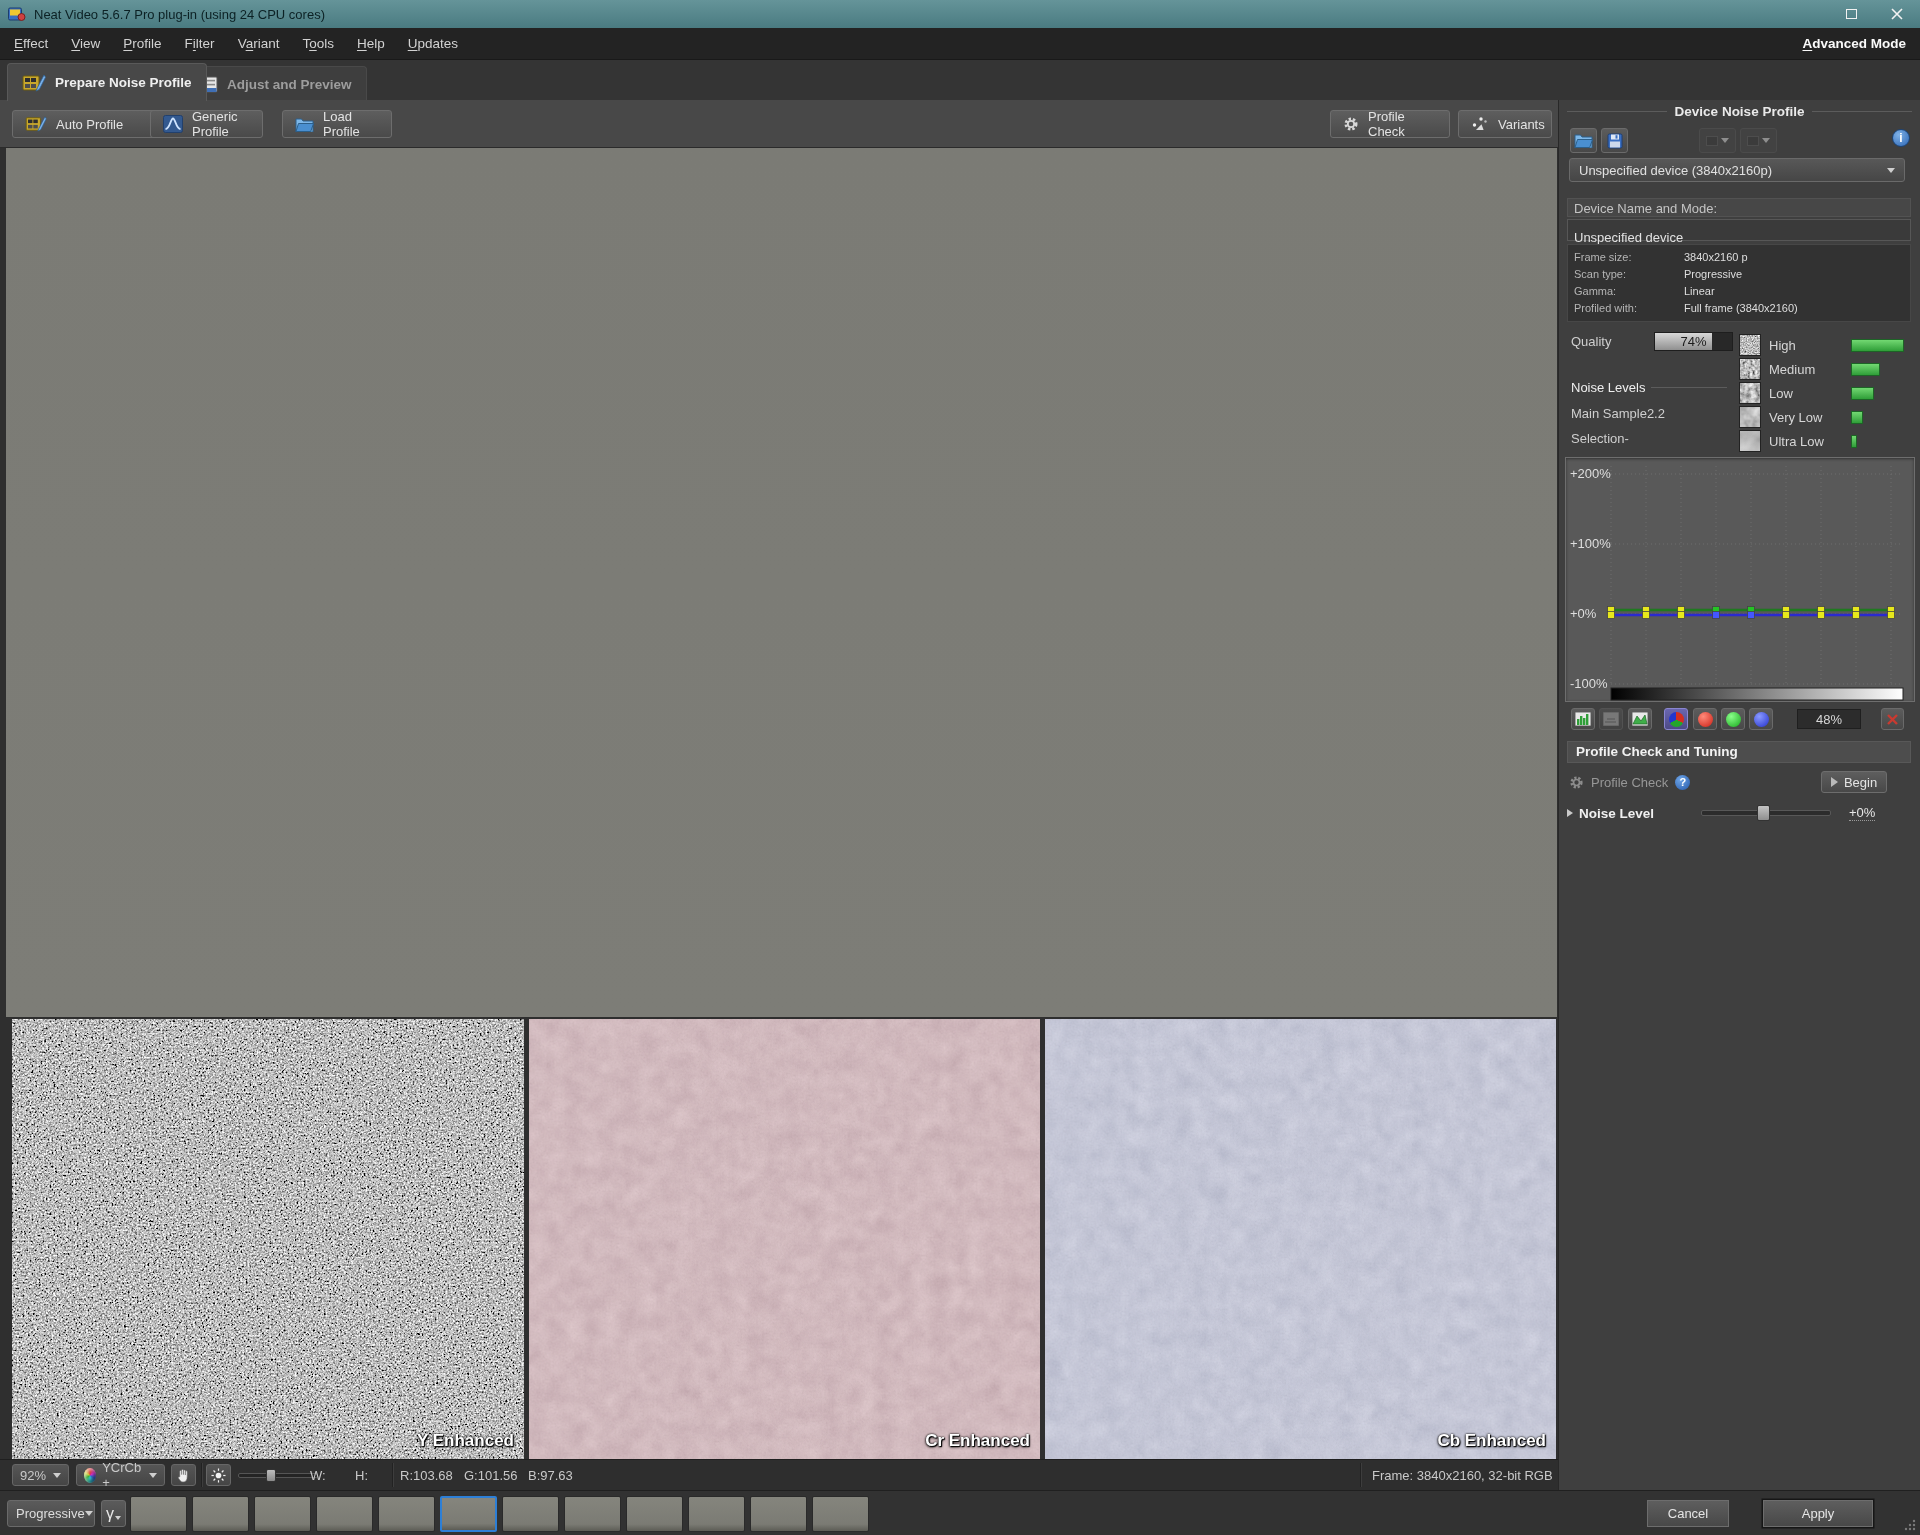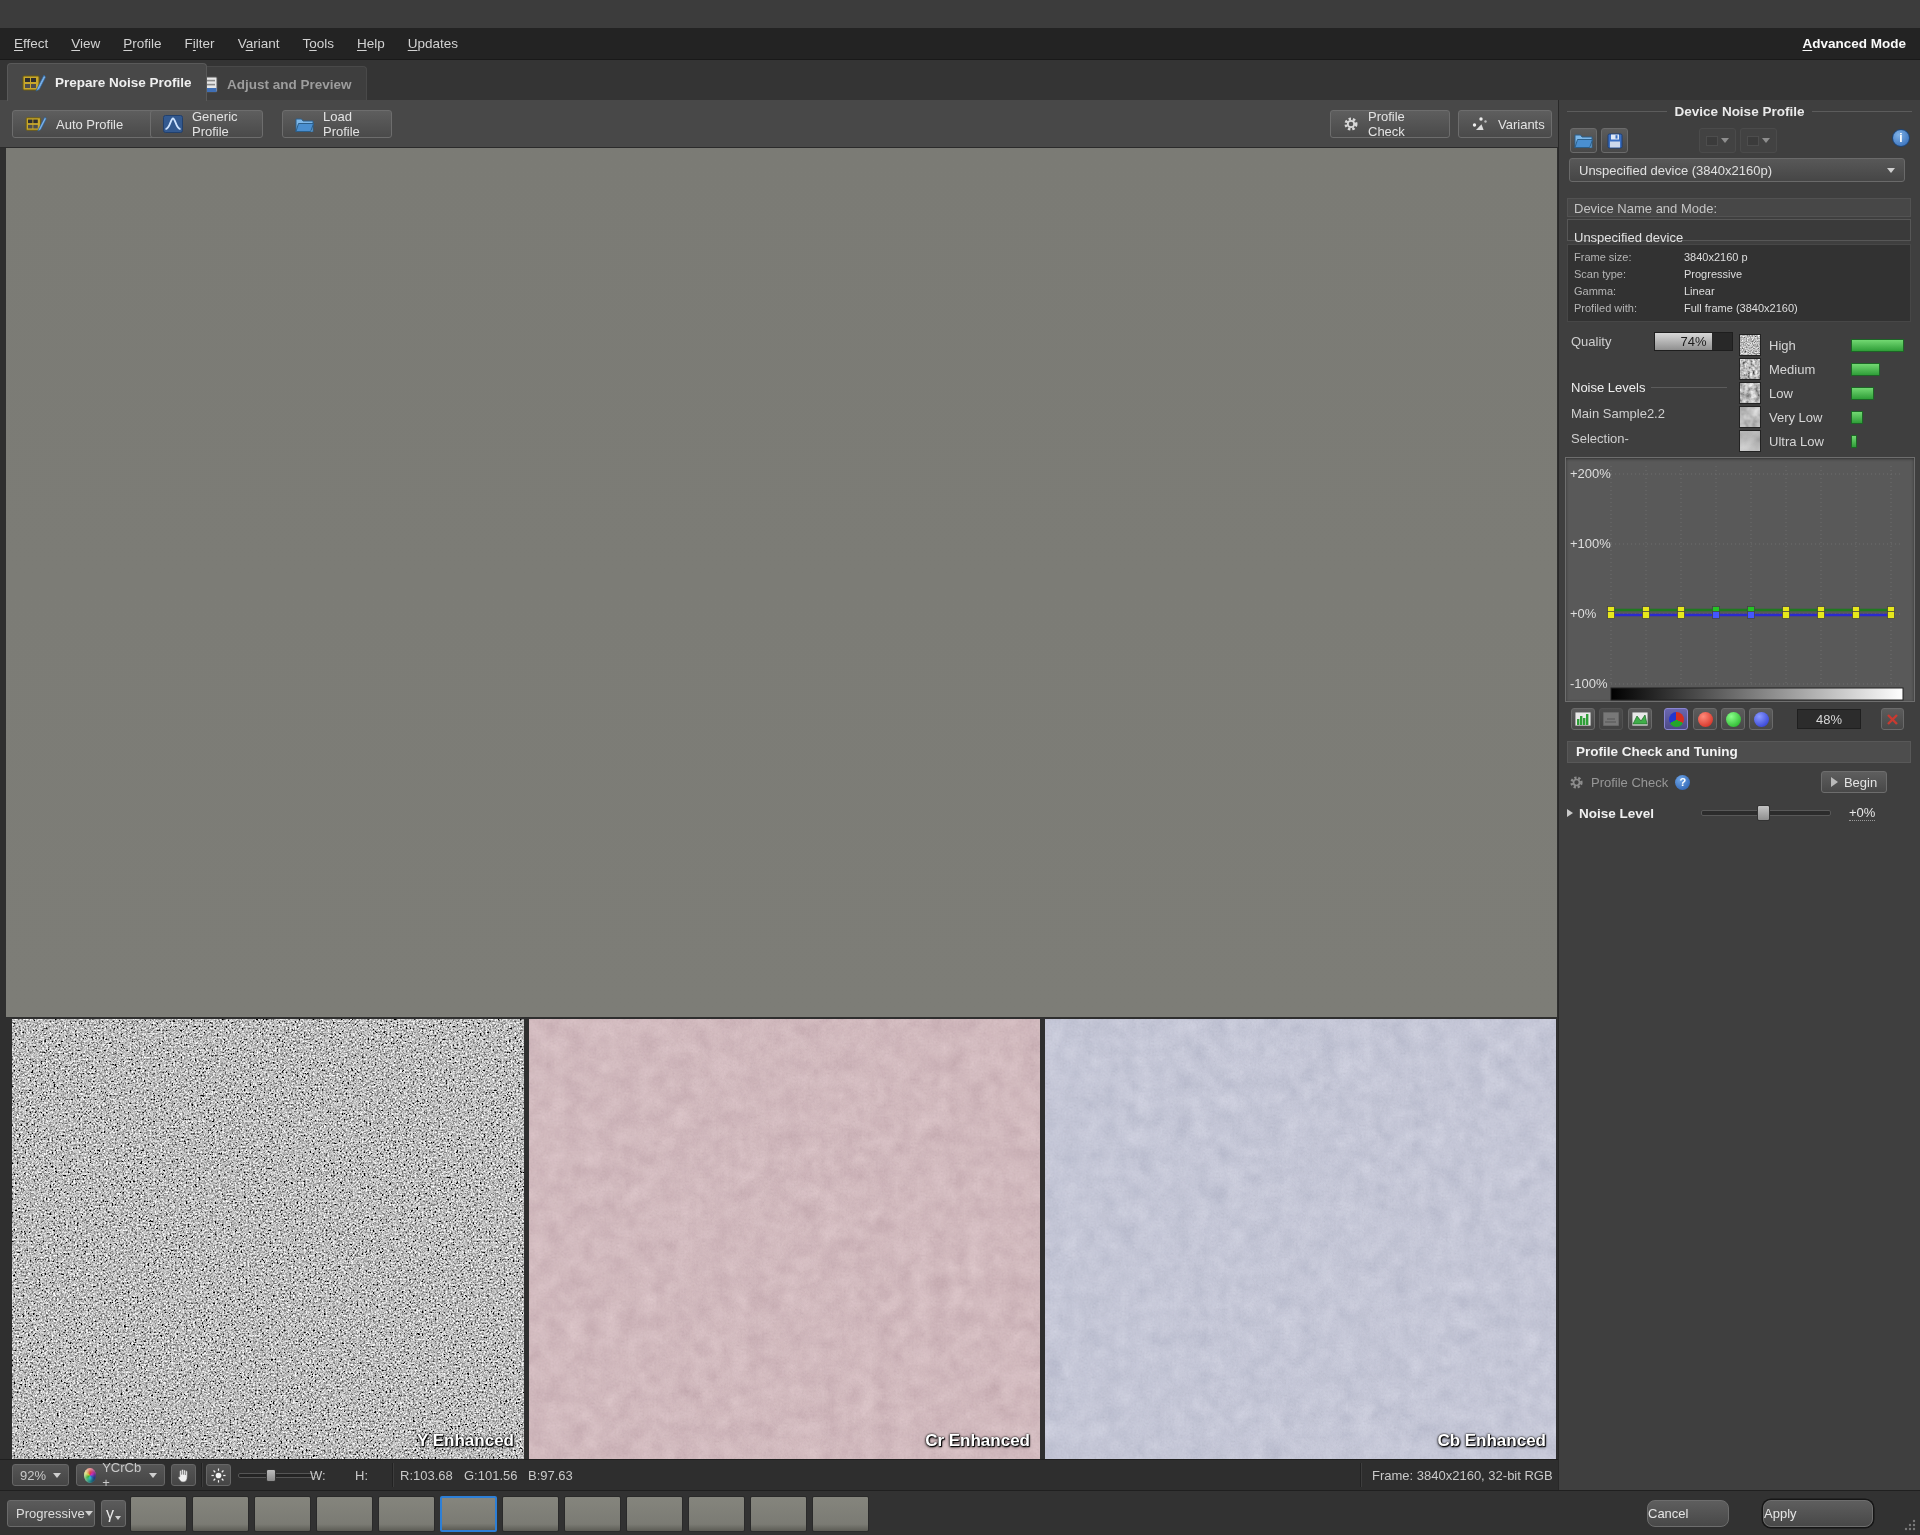--- a/index.html
+++ b/index.html
@@ -50,21 +50,21 @@
 .zslider .track{position:absolute;left:0;top:4px;width:100%;height:5px;background:#242424;border:1px solid #555;border-radius:2px}
 .zslider .thumb{position:absolute;left:28px;top:0;width:10px;height:13px;background:linear-gradient(#bdbdbd,#8a8a8a);border:1px solid #333;border-radius:2px}
 
 .bottombar{position:absolute;left:0;top:1490px;width:100%;height:45px;background:#323232;border-top:1px solid #202020}
 .bb-combo{position:absolute;left:7px;top:9px;width:88px;height:27px;display:flex;align-items:center;justify-content:space-between;padding:0 8px;background:linear-gradient(#5b5b5b,#474747);border:1px solid #6a6a6a;border-radius:3px;color:#dedede}
 .gamma-btn{position:absolute;left:101px;top:9px;width:25px;height:27px;background:linear-gradient(#5b5b5b,#474747);border:1px solid #6a6a6a;border-radius:3px;color:#e8e8e8;font-size:16px;display:flex;align-items:center;justify-content:center;gap:1px}
 .gamma-btn .arr{border-left-width:3px;border-right-width:3px;border-top-width:4px;margin-top:8px}
 #thumb-strip{position:absolute;left:130px;top:5px;height:36px;display:flex;gap:5px}
 .thumb{width:57px;height:36px;background:linear-gradient(#85857d,#7b7b74 80%,#5c5c55);border:1px solid #2a2a2a;border-radius:2px}
 .thumb.selected{border:2px solid #2d7fd6}
-.bb-btn{position:absolute;top:9px;height:27px;display:flex;align-items:center;justify-content:flex-start;background:linear-gradient(#5e5e5e,#484848);border:1px solid #6d6d6d;border-radius:8px;color:#e5e5e5}
+.bb-btn{position:absolute;top:9px;height:27px;display:flex;align-items:center;justify-content:center;background:linear-gradient(#5e5e5e,#484848);border:1px solid #6d6d6d;border-radius:0;color:#e5e5e5}
 #btn-cancel{left:1647px;width:82px}
 #btn-apply{left:1763px;width:110px;box-shadow:0 0 0 1.5px #161616}
 
 #side{position:absolute;left:1558px;top:100px;width:362px;height:1390px;background:#3f3f3f;border-left:1px solid #282828}
 .panel-title{position:absolute;top:4px;left:8px;right:8px;display:flex;align-items:center;gap:8px;font-weight:bold;font-size:13.5px;color:#eaeaea}
 .panel-title::before,.panel-title::after{content:"";flex:1;border-top:1px solid #5c5c5c}
 .icon-btn{position:absolute;top:28px;width:27px;height:25px;display:flex;align-items:center;justify-content:center;background:linear-gradient(#5c5c5c,#484848);border:1px solid #6b6b6b;border-radius:3px}
 .dis-combo{position:absolute;top:28px;width:37px;height:25px;display:flex;align-items:center;justify-content:center;gap:3px;background:#454545;border:1px solid #555;border-radius:3px;opacity:.55}
 .dis-combo .blk{width:12px;height:10px;background:#383838;border:1px solid #5a5a5a}
 .info-btn{position:absolute;top:29px;right:10px;width:18px;height:18px;border-radius:50%;background:radial-gradient(circle at 35% 30%,#7fb2e8,#2d66b4);color:#fff;font-weight:bold;font-size:12px;display:flex;align-items:center;justify-content:center;border:1px solid #1c4477}
@@ -198,20 +198,40 @@
           <feFuncR type="linear" slope="1.6" intercept="-0.3"></feFuncR>
           <feFuncG type="linear" slope="1.6" intercept="-0.3"></feFuncG>
           <feFuncB type="linear" slope="1.6" intercept="-0.3"></feFuncB>
         </feComponentTransfer>
       </filter>
 </defs>
 </svg>
 
 <div id="app">
 
+  <div class="titlebar">
+    <span style="display:flex">
+      <svg width="18" height="16" viewBox="0 0 18 16">
+          <rect x="0.5" y="2" width="13" height="12" rx="1.5" fill="#3a70c0" stroke="#1c3d70"></rect>
+          <rect x="2" y="3.5" width="10" height="6" fill="#f0c830"></rect>
+          <circle cx="13.5" cy="11" r="3.5" fill="#d04040" stroke="#7a1f1f"></circle>
+        </svg>
+    </span>
+    <span class="title">Neat Video 5.6.7 Pro plug-in (using 24 CPU cores)</span>
+    <span class="win-controls">
+      <span class="win-btn">
+          <span class="max-glyph"></span>
+        </span>
+      <span class="win-btn">
+        <svg width="12" height="12" viewBox="0 0 12 12">
+            <path d="M1 1 L11 11 M11 1 L1 11" stroke="#f2f2f2" stroke-width="1.6"></path>
+          </svg>
+      </span>
+    </span>
+  </div>
 
   <div class="menubar">
     <span id="menu-items" style="display:flex;gap:23px">
         <span class="menu-item"><u>E</u>ffect</span>
         <span class="menu-item"><u>V</u>iew</span>
         <span class="menu-item"><u>P</u>rofile</span>
         <span class="menu-item">F<u>i</u>lter</span>
         <span class="menu-item">V<u>a</u>riant</span>
         <span class="menu-item">T<u>o</u>ols</span>
         <span class="menu-item"><u>H</u>elp</span>

